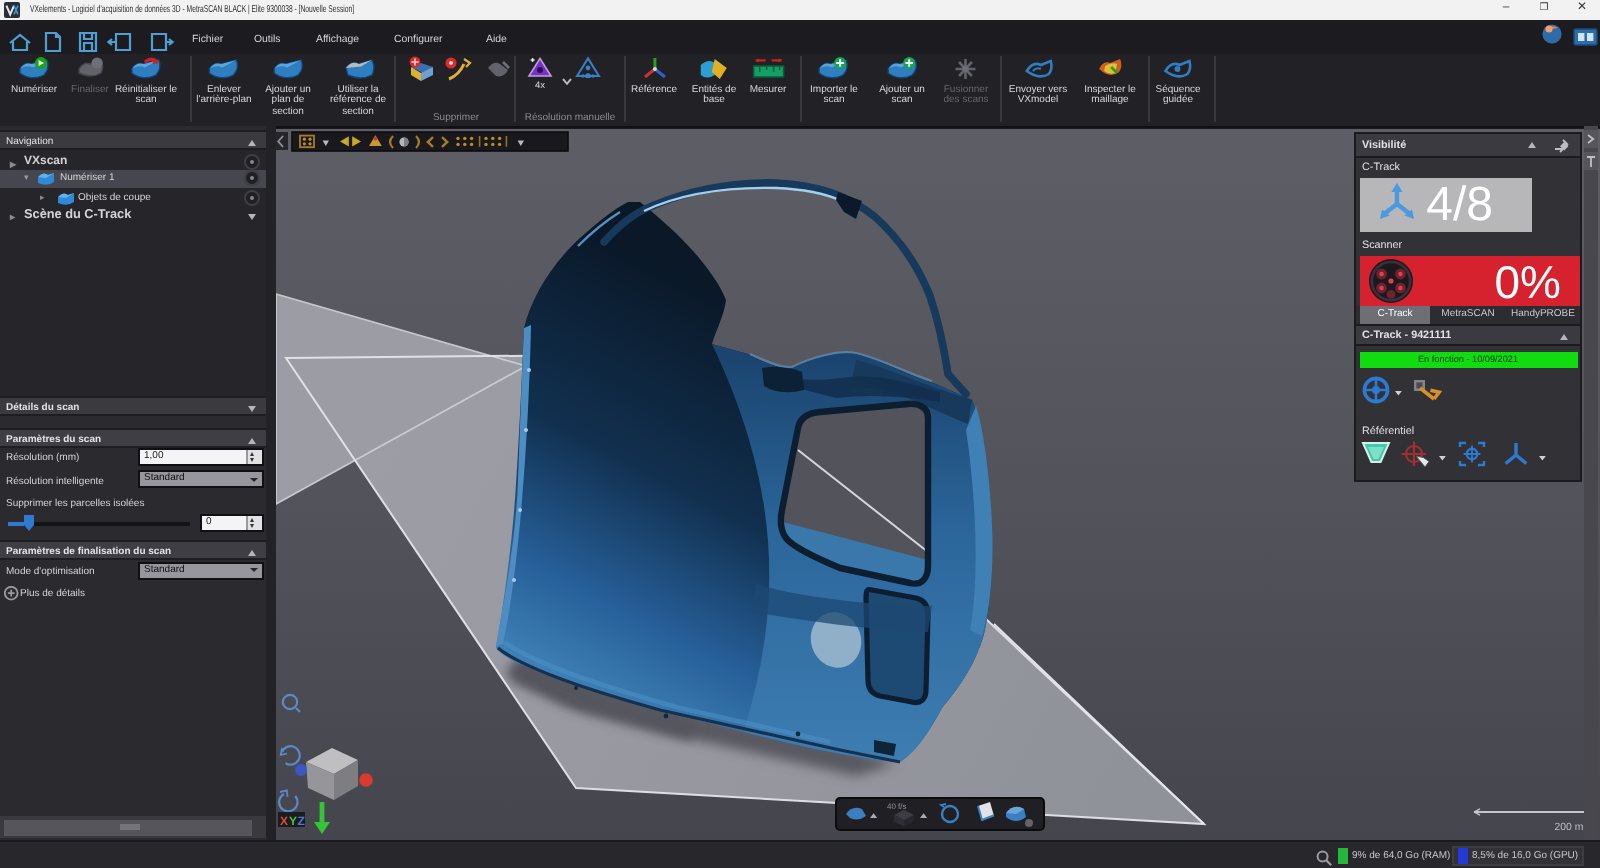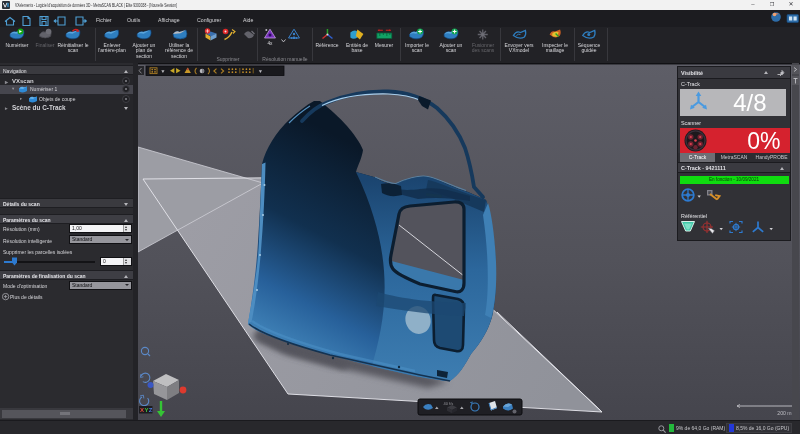--- a/index.html
+++ b/index.html
@@ -478,21 +478,21 @@
 <div id="rpanel" class="abs">
   <div style="position:absolute;left:0;top:0;width:112px;height:11px;background:#3a3a40;border-bottom:1px solid #1b1b1f">
     <span style="position:absolute;left:3px;top:2.5px;font-size:5.4px;font-weight:bold">Visibilité</span>
     <span class="caret up" style="right:20px;top:2px;position:absolute;width:7px;height:7px"></span>
     <svg style="position:absolute;right:5px;top:2px" width="8" height="8">
           <path d="M0.5,5.5 h3.5 M4.5,1 l2.5,2.5 M3,7 l2,-2" fill="none" stroke="#bdbdc2" stroke-width="0.9"></path>
           <rect x="3.6" y="2.6" width="3" height="3" fill="#bdbdc2" transform="rotate(45 5.1 4.1)"></rect>
         </svg>
   </div>
   <span style="position:absolute;left:3px;top:14px;font-size:5.4px">C-Track</span>
-  <div style="position:absolute;left:1.5px;top:22px;width:106px;height:27px;background:#b7b7ba">
+  <div style="position:absolute;left:1.5px;top:22px;width:86px;height:27px;background:#b7b7ba">
     <svg style="position:absolute;left:6px;top:2px" width="25" height="23" viewBox="0 0 25 23">
       <g stroke="#4a9ae0" stroke-width="2.2" fill="none">
         <path d="M12.5,11 L12.5,4 M12.5,11 L6,16 M12.5,11 L19,16"></path>
       </g>
       <path d="M12.5,0.5 l-2.8,4.5 h5.6 z M4,18.5 l1,-4.8 l3.8,3 z M21,18.5 l-1,-4.8 l-3.8,3 z" fill="#4a9ae0"></path>
     </svg>
     <span style="position:absolute;right:19px;top:0px;font-size:24px;color:#fff;line-height:27px">4/8</span>
   </div>
   <span style="position:absolute;left:3px;top:53px;font-size:5.4px">Scanner</span>
   <div style="position:absolute;left:1.5px;top:60.5px;width:110px;height:26px;background:#d5222e">

